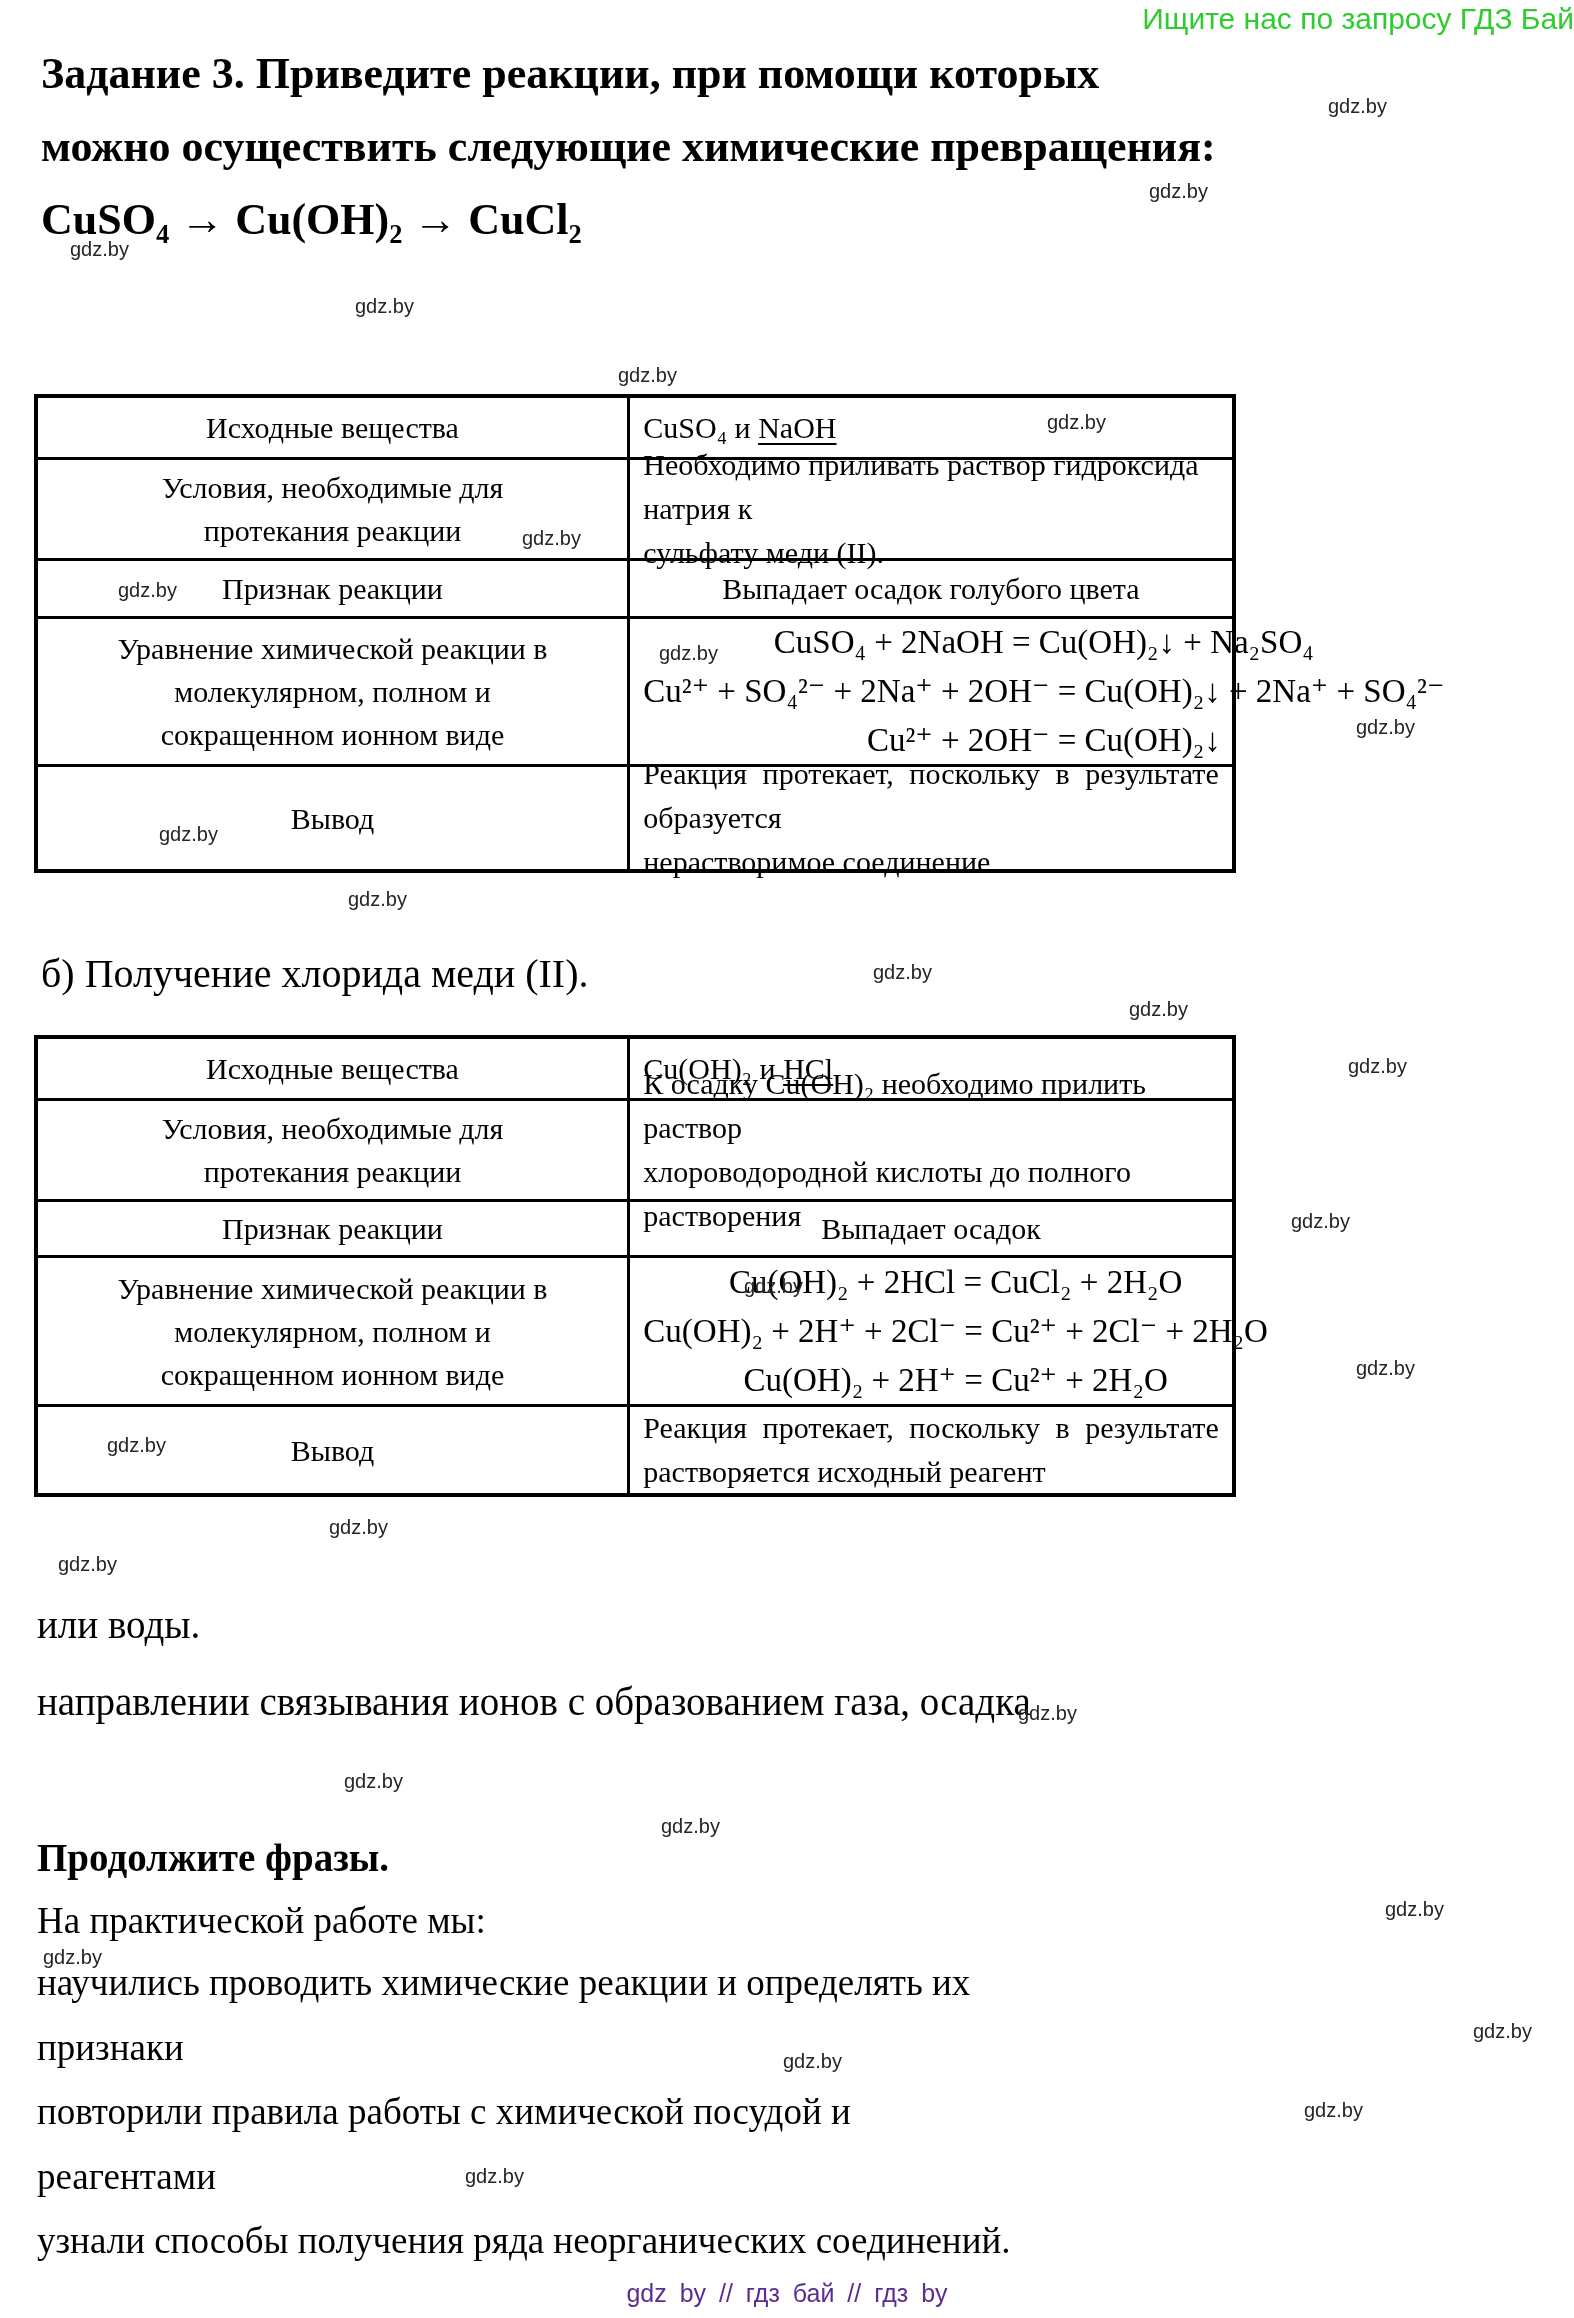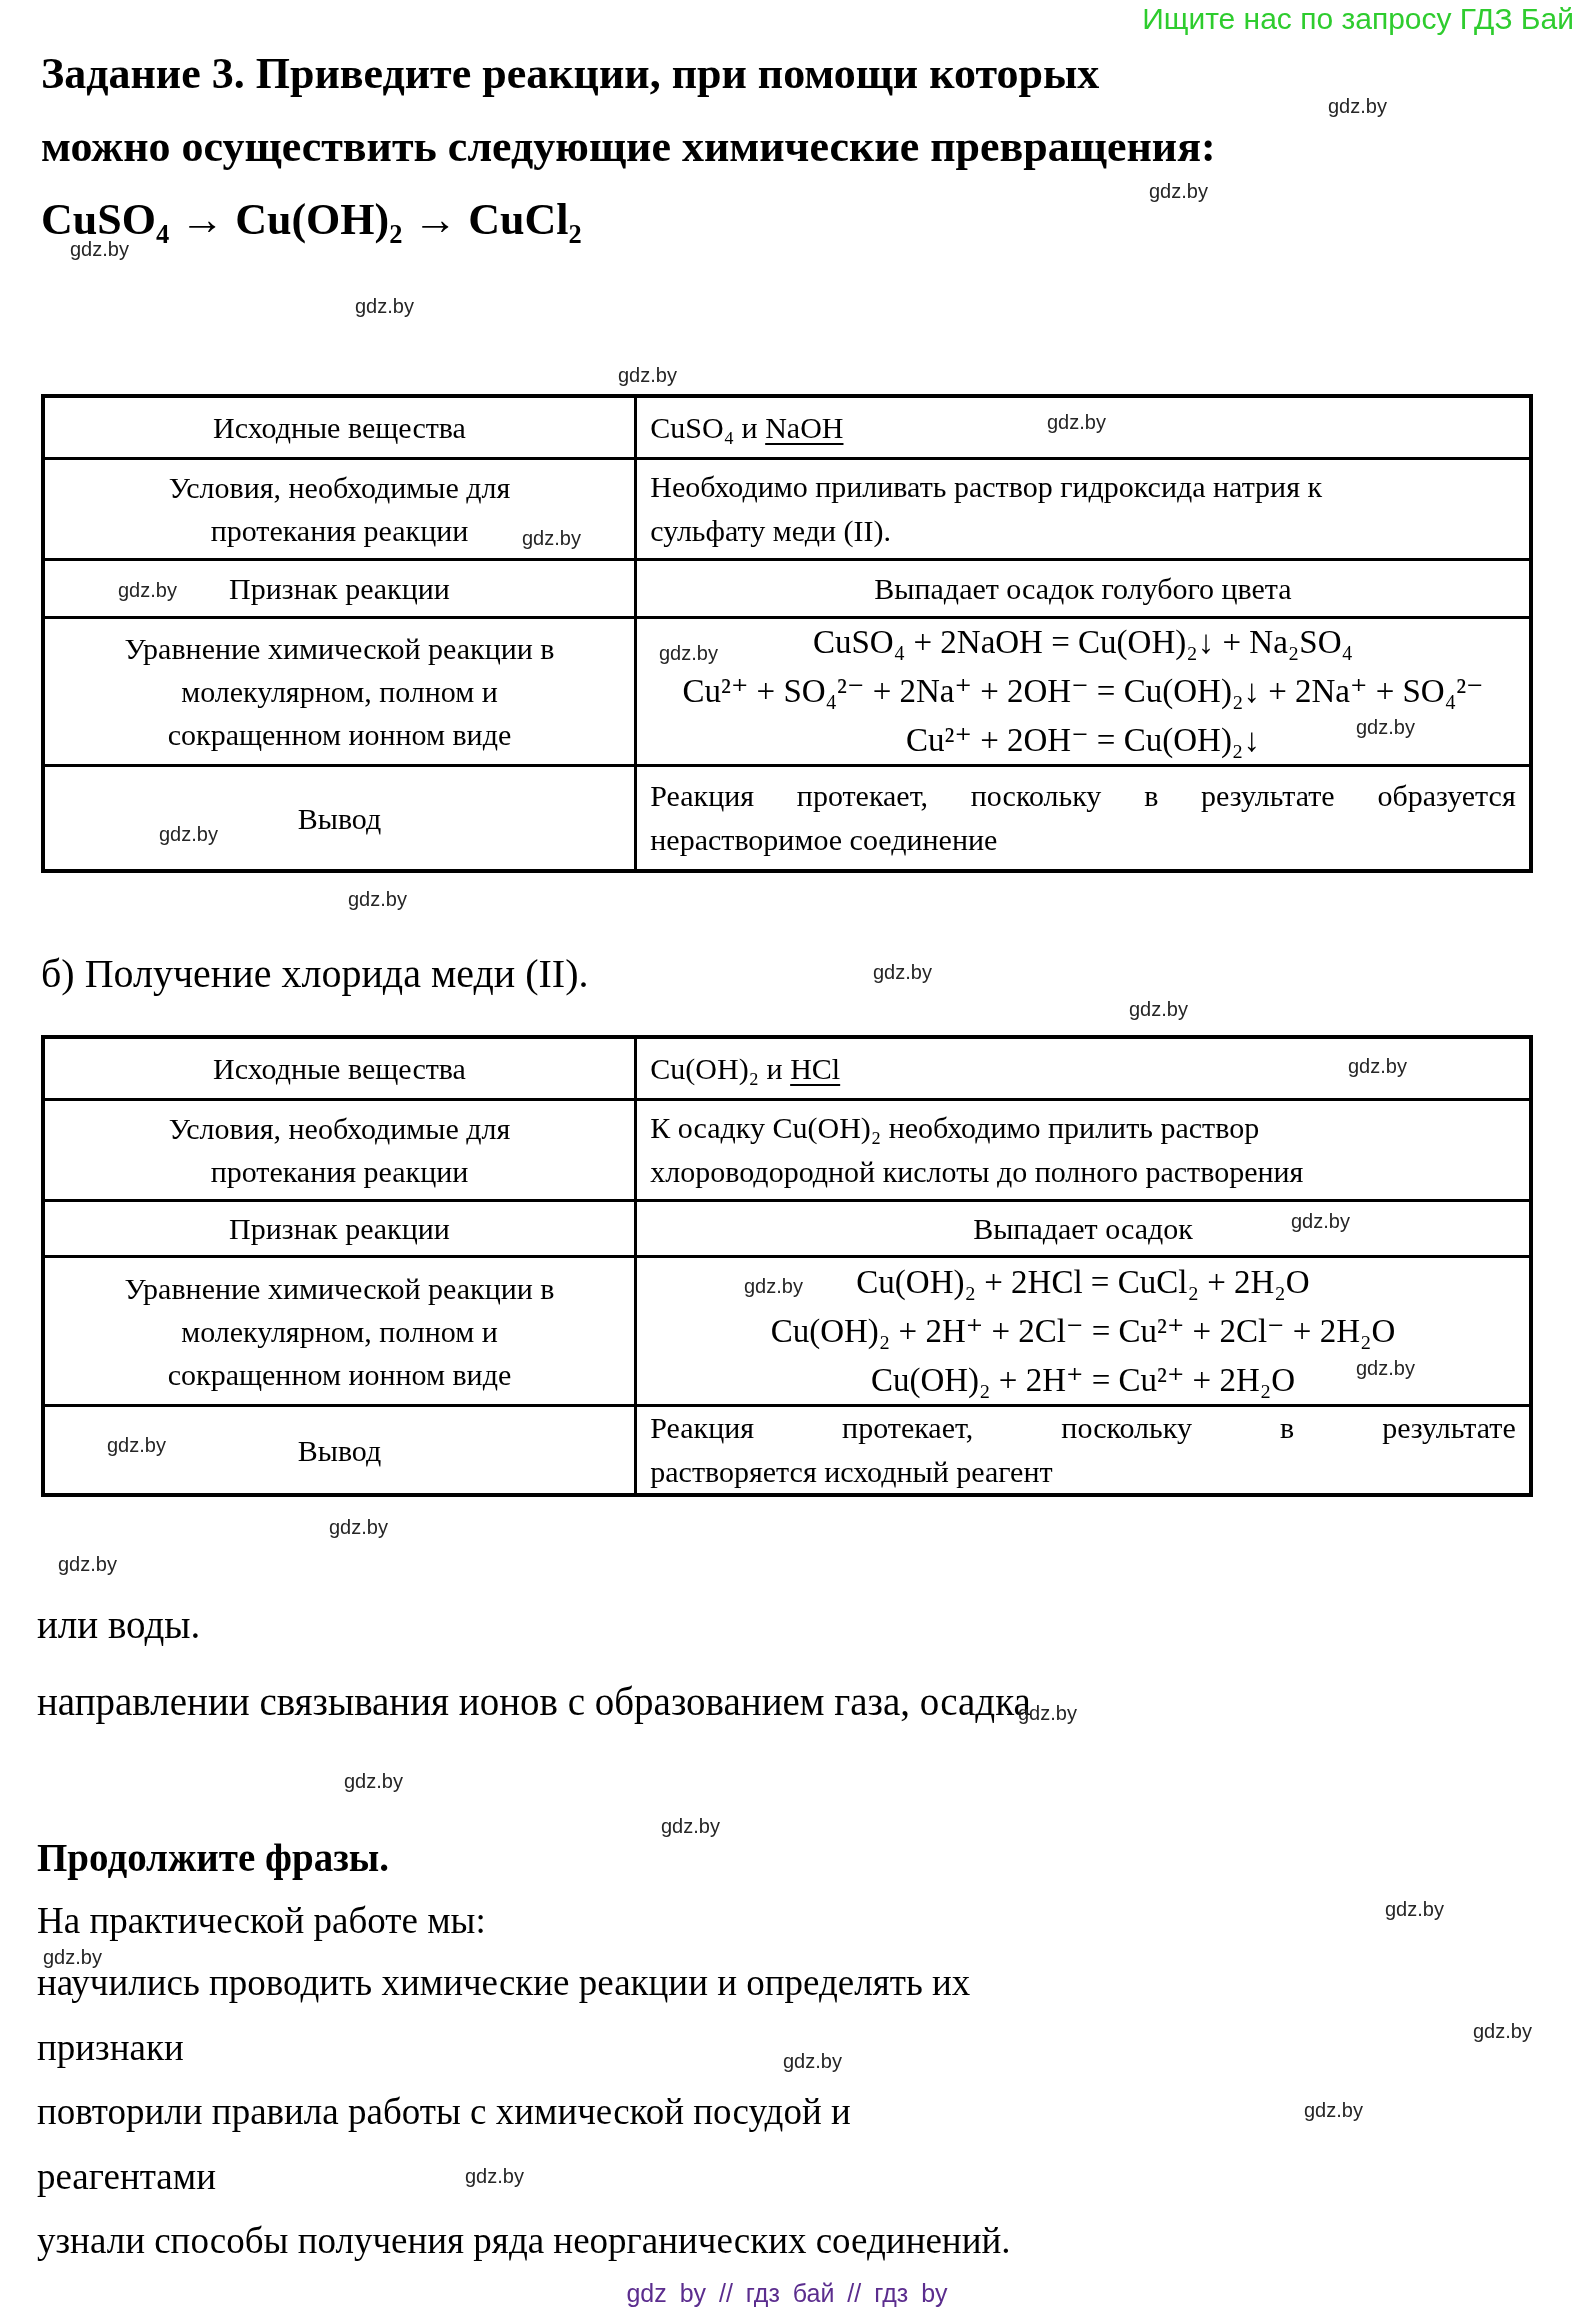--- a/index.html
+++ b/index.html
@@ -27,21 +27,21 @@
   .title{
     position:absolute;left:41px;top:37px;
     font-size:44px;font-weight:bold;line-height:73px;
     white-space:nowrap;
   }
   .heading{
     position:absolute;left:41px;
     font-size:40px;white-space:nowrap;
   }
   .tbl{
-    position:absolute;left:41px;width:1492px;
+    position:absolute;left:34px;width:1202px;
     border:4.4px solid var(--ink);
     box-sizing:border-box;
     background:transparent;
   }
   .trow{display:flex;border-top:3.7px solid var(--ink);box-sizing:border-box;}
   .trow:first-child{border-top:none;}
   .cl{
     flex:0 0 592px;box-sizing:border-box;
     border-right:3.7px solid var(--ink);
     display:flex;flex-direction:column;justify-content:center;align-items:center;

